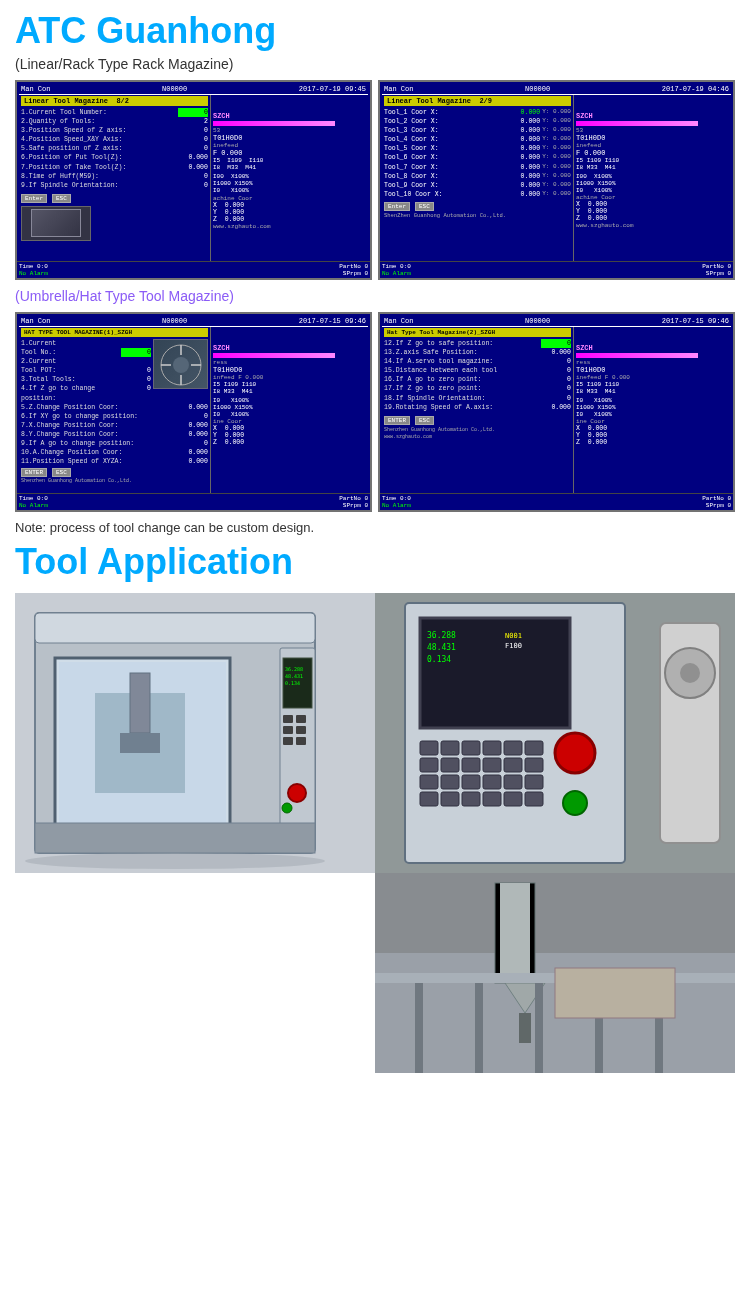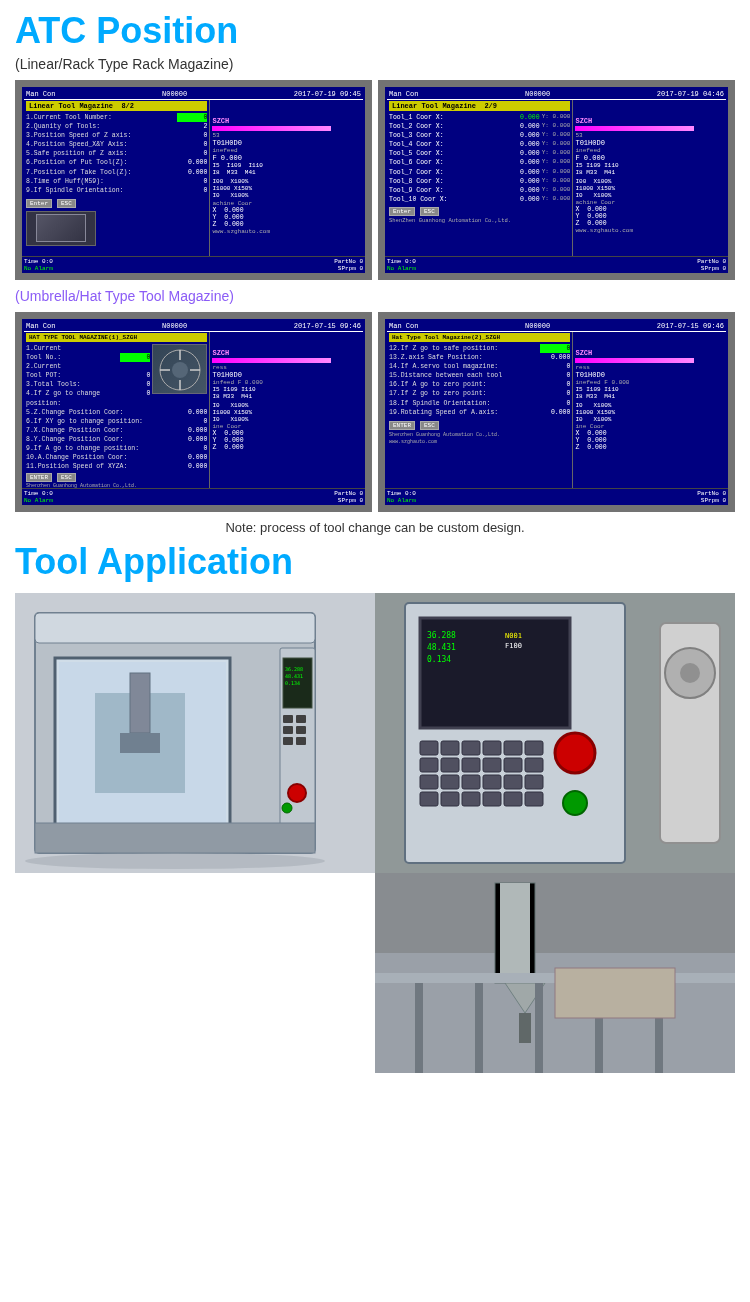--- a/index.html
+++ b/index.html
@@ -27,21 +27,21 @@
     
     .screenshot-grid {
       display: grid;
       grid-template-columns: 1fr 1fr;
       gap: 6px;
       margin-bottom: 8px;
     }
 
     
     .cnc-screen {
-      border: 7px solid #737373;
+      border: 2px solid #737373;
       background: #000080;
       padding: 2px;
       font-family: 'Courier New', monospace;
       font-size: 7px;
       color: #fff;
       height: 200px;
       overflow: hidden;
       position: relative;
     }
 
@@ -109,21 +109,20 @@
     .section-label {
       font-size: 14px;
       color: #8b5cf6;
       margin: 8px 0;
     }
 
     .note-text {
       font-size: 13px;
       color: #333;
       margin: 0 0 4px 0;
-      text-align: center;
     }
 
     
     .real-app-title {
       color: #00aaff;
       font-size: 36px;
       font-weight: bold;
       margin: 6px 0 10px 0;
     }
 
@@ -165,21 +164,21 @@
       font-size: 6.5px;
       color: #fff;
       line-height: 1.4;
     }
     .tool-col { flex: 1; }
     .tool-val { min-width: 28px; text-align: right; }
   </style>
 </head>
 <body>
 
-<h1 class="atc-title">ATC Position</h1>
+<h1 class="atc-title">ATC Guanhong</h1>
 <p class="subtitle">(Linear/Rack Type Rack Magazine)</p>
 
 <div class="screenshot-grid">
 
   <div class="cnc-screen">
     <div class="cnc-header">
       <span>Man Con</span>
       <span>N00000</span>
       <span>2017-07-19 09:45</span>
     </div>

